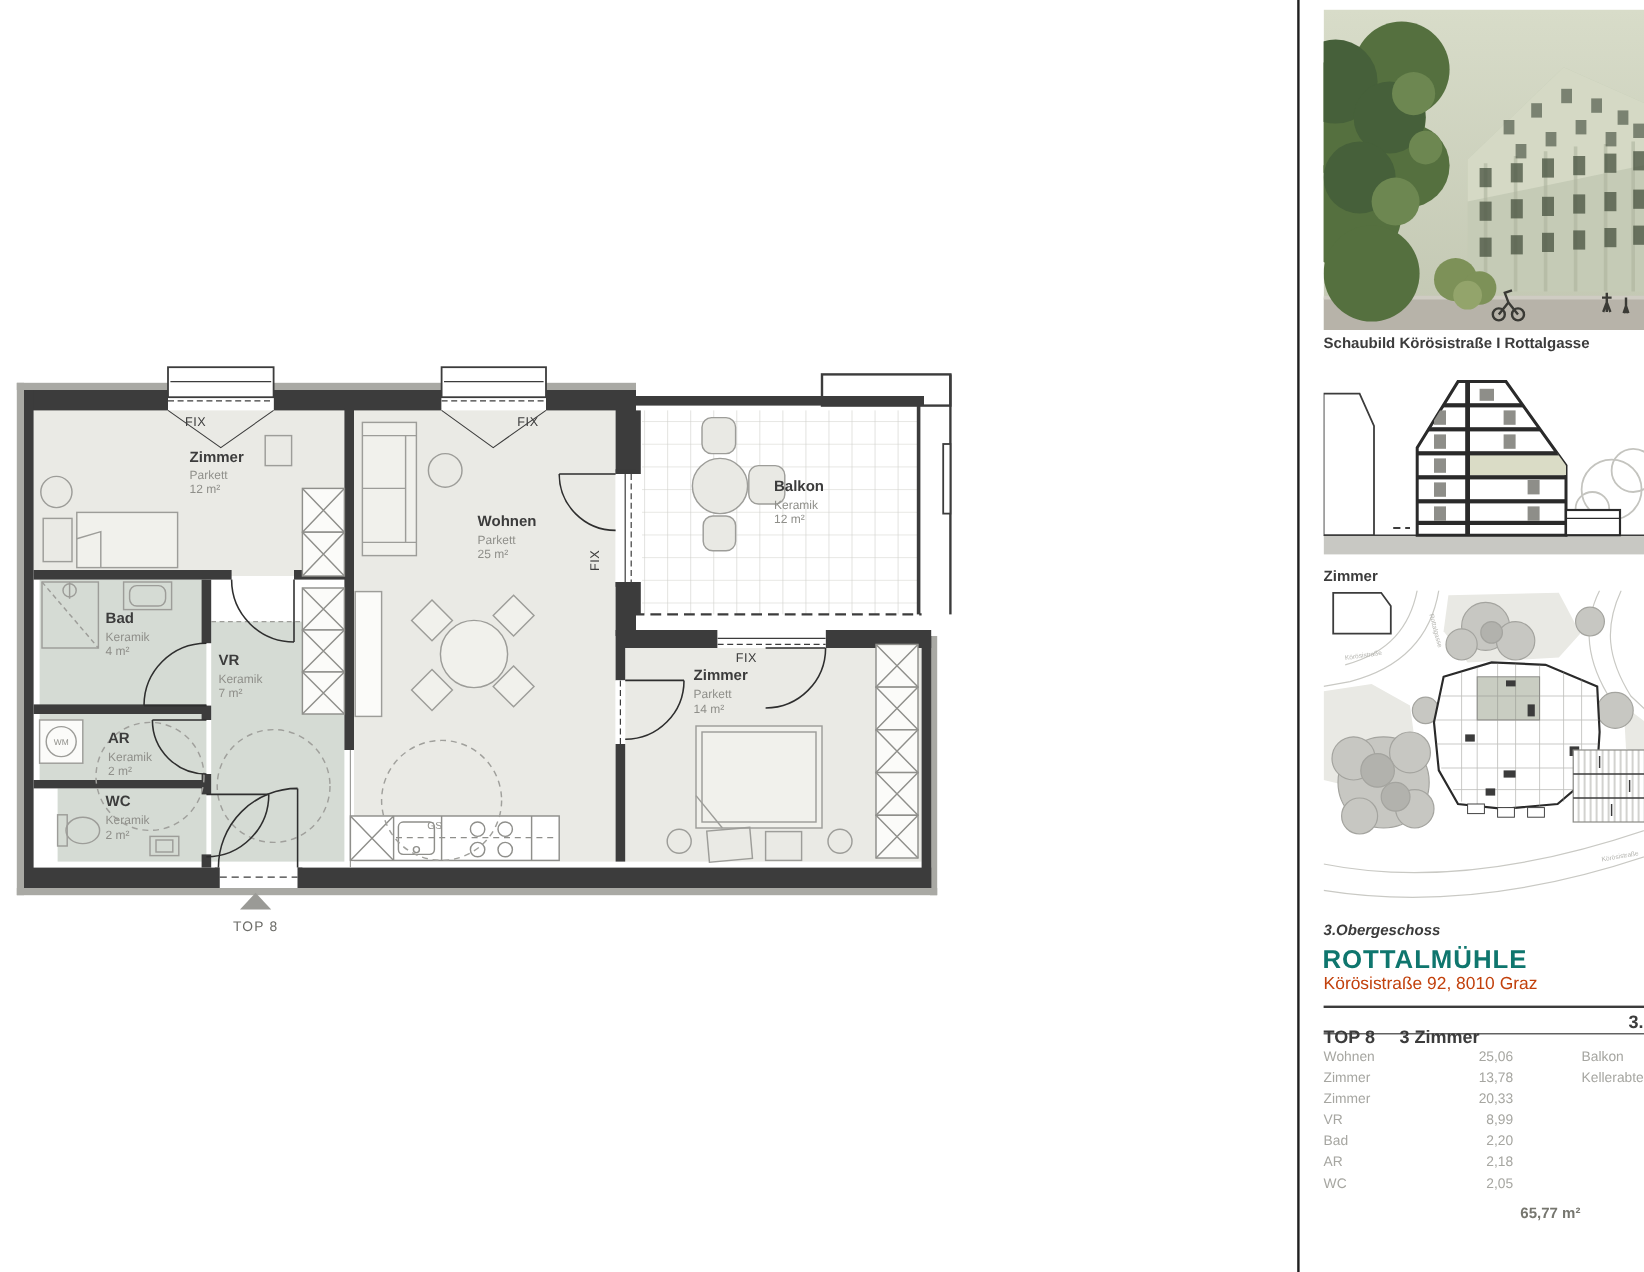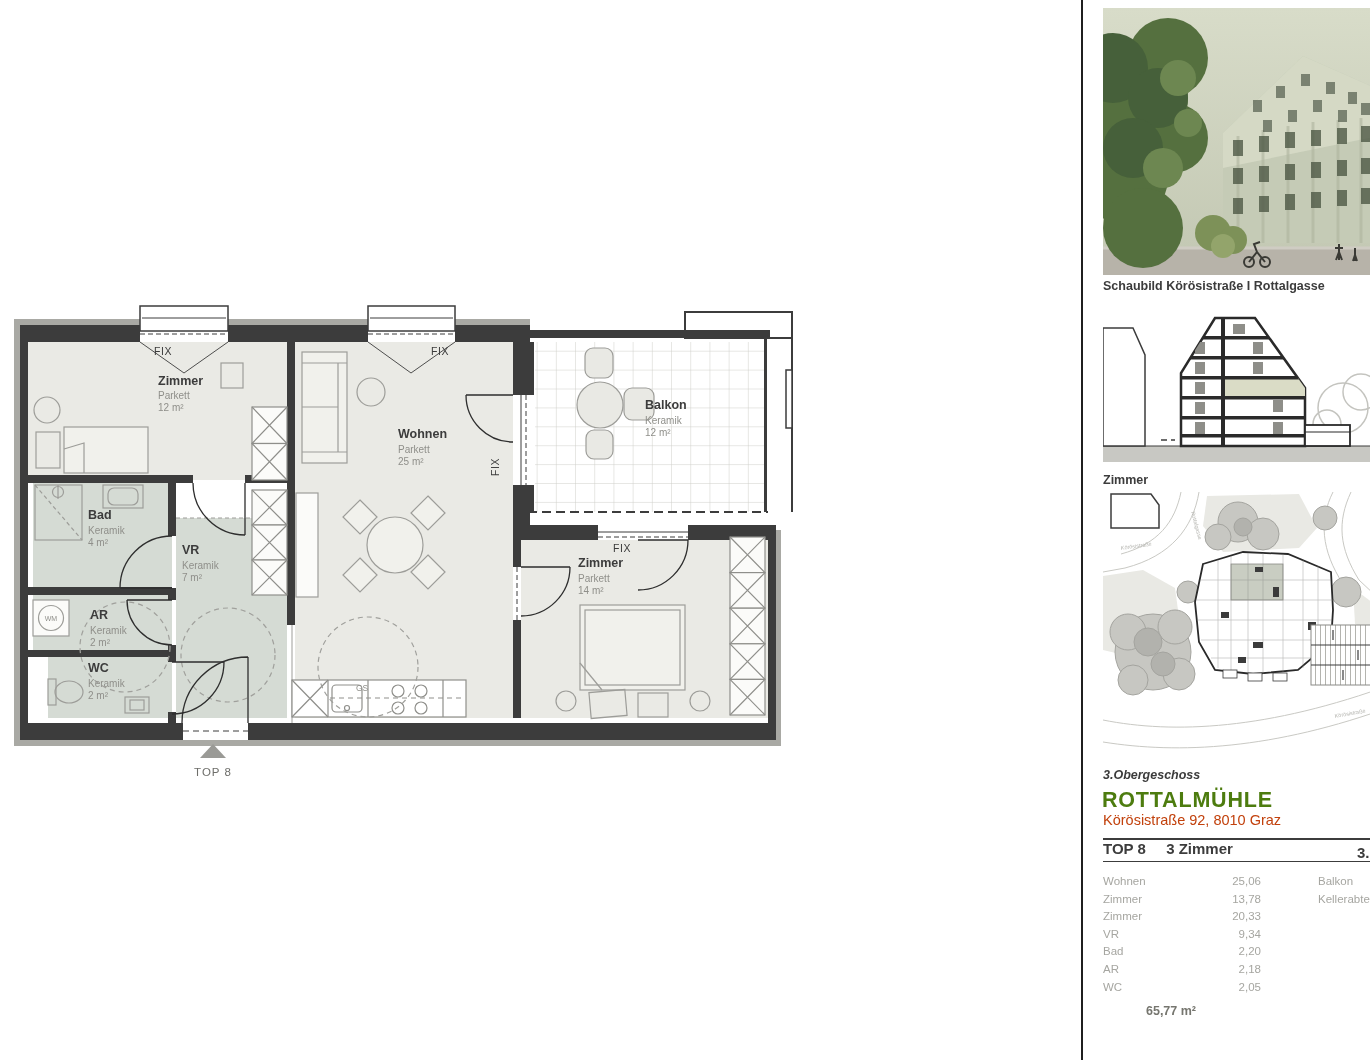--- a/index.html
+++ b/index.html
@@ -7,23 +7,23 @@
           font-family:"Liberation Sans",sans-serif;color:#3c3c3c;}
   .abs{position:absolute;}
   svg text{font-family:"Liberation Sans",sans-serif;}
   .rn{font-size:12.5px;font-weight:bold;fill:#3c3c3c;}
   .rs{font-size:10px;fill:#8f8f8a;}
   .fix{font-size:10.5px;fill:#3c3c3c;letter-spacing:.5px;}
   .tiny{font-size:8.5px;fill:#8f8f8a;}
   .street{font-size:5.5px;fill:#b5b5b0;}
   
   .caption{font-size:12.5px;font-weight:bold;color:#3c3c3c;}
-  .title{font-size:21.5px;font-weight:bold;letter-spacing:.8px;color:#4d7c0f;}
+  .title{font-size:21.5px;font-weight:bold;letter-spacing:.8px;color:#0f766e;}
   .address{font-size:14.5px;color:#c2410c;}
-  .unitrow{border-top:2px solid #3c3c3c;padding-top:0;font-size:15px;font-weight:bold;color:#3c3c3c;}
+  .unitrow{border-top:2px solid #3c3c3c;padding-top:16px;font-size:15px;font-weight:bold;color:#3c3c3c;}
   .rule2{border-top:1.5px solid #3c3c3c;}
   .area-table{font-size:11.5px;color:#a6a6a1;}
   .area-row{display:flex;justify-content:space-between;height:17.6px;line-height:17.6px;}
   .extra-table{font-size:11.5px;color:#a6a6a1;}
   .extra-row{height:17.6px;line-height:17.6px;white-space:nowrap;}
   .total{font-size:12.5px;font-weight:bold;color:#76766f;text-align:right;}
   .divider{background:#1f1f1f;}
 </style>
 </head>
 <body>
@@ -544,21 +544,21 @@
     <div class="area-row">
       <span>Zimmer</span>
       <span>13,78</span>
     </div>
     <div class="area-row">
       <span>Zimmer</span>
       <span>20,33</span>
     </div>
     <div class="area-row">
       <span>VR</span>
-      <span>9,34</span>
+      <span>8,99</span>
     </div>
     <div class="area-row">
       <span>Bad</span>
       <span>2,20</span>
     </div>
     <div class="area-row">
       <span>AR</span>
       <span>2,18</span>
     </div>
     <div class="area-row">
@@ -569,15 +569,15 @@
 
   <div class="abs extra-table" style="left:1318px;top:873px;width:60px;">
     <div class="extra-row">
       <span>Balkon</span>
     </div>
     <div class="extra-row">
       <span>Kellerabteil</span>
     </div>
   </div>
 
-  <div class="abs total" style="left:1086px;top:1004px;width:170px;text-align:center;">65,77 m²</div>
+  <div class="abs total" style="left:1147px;top:1004px;width:170px;">65,77 m²</div>
 
 </div>
 
 </body></html>

